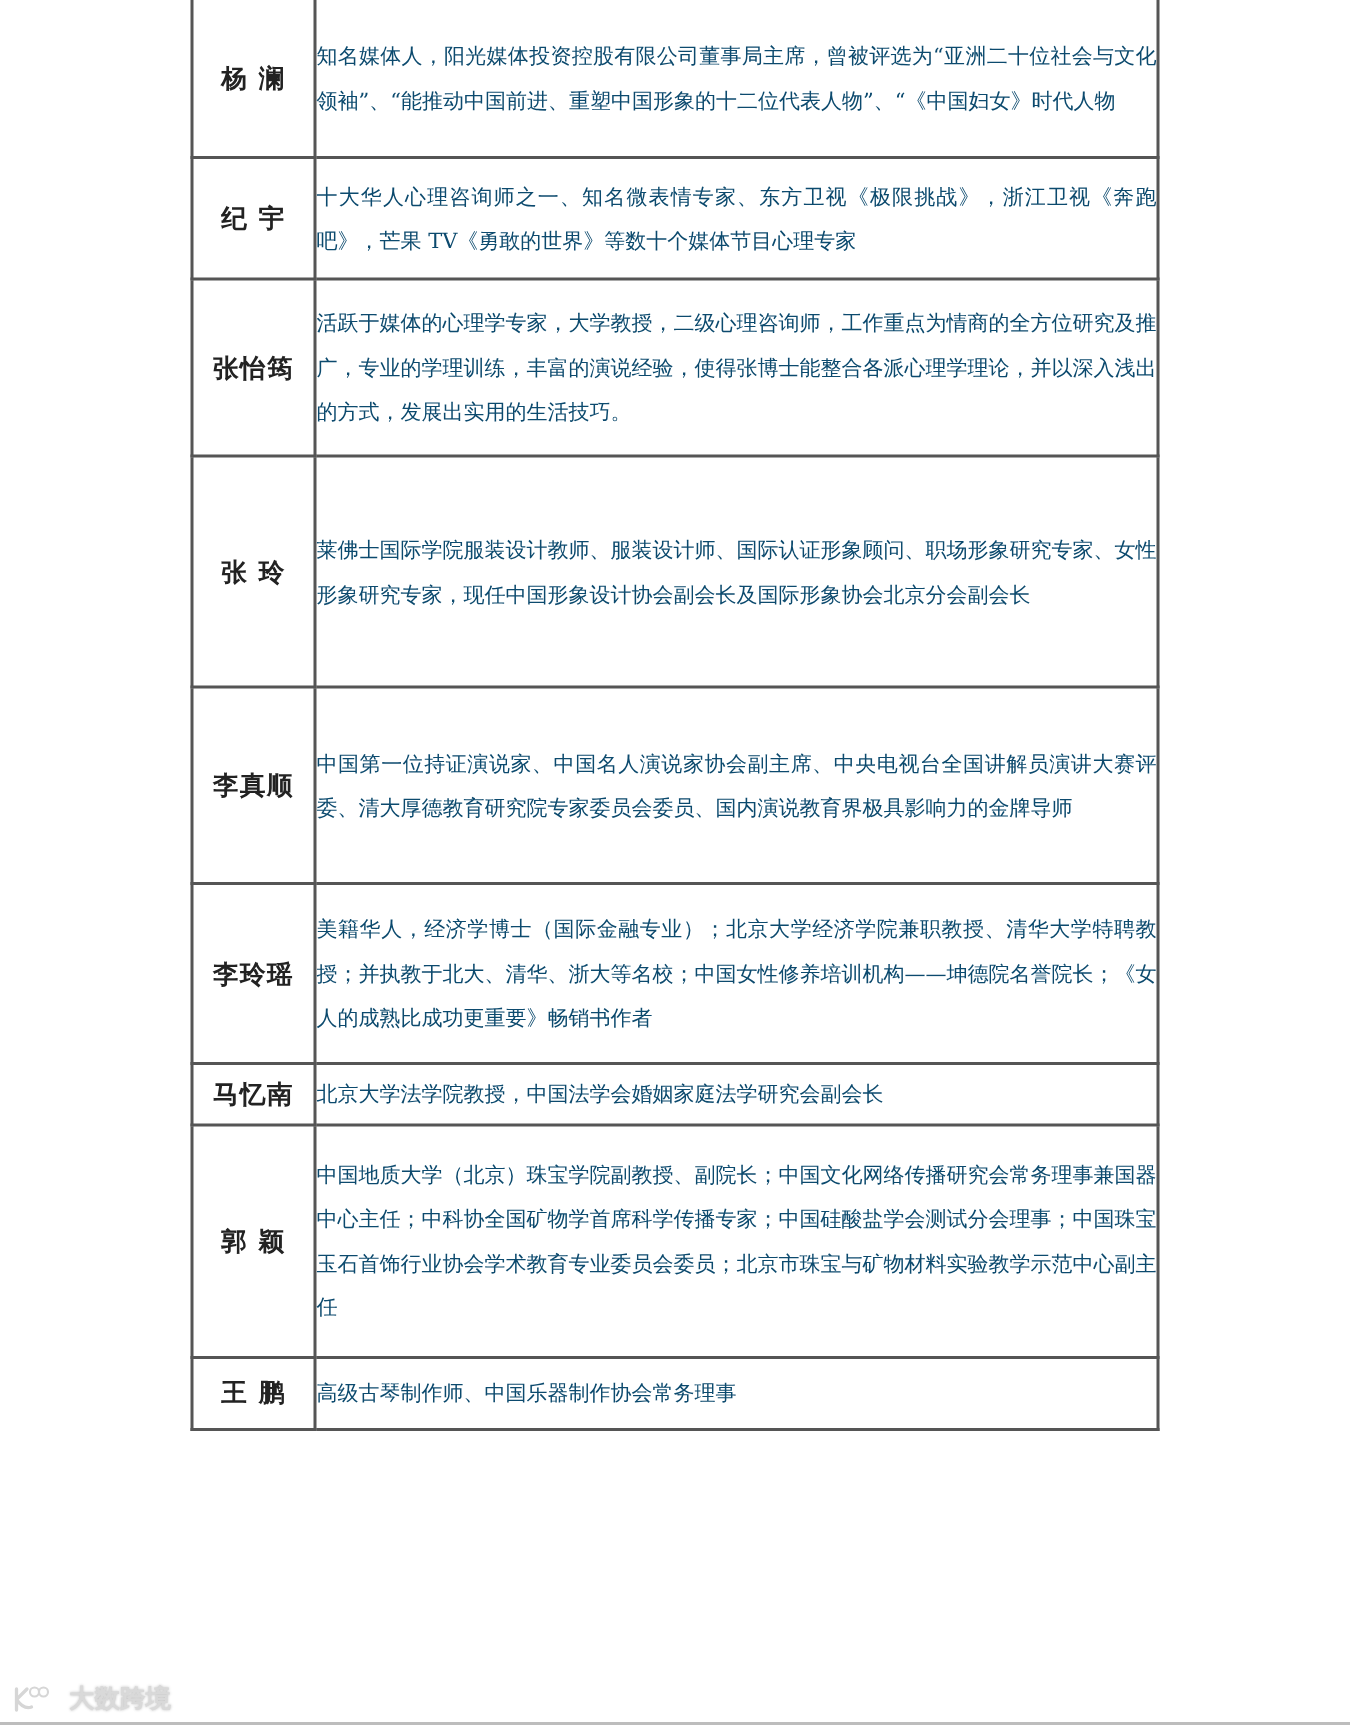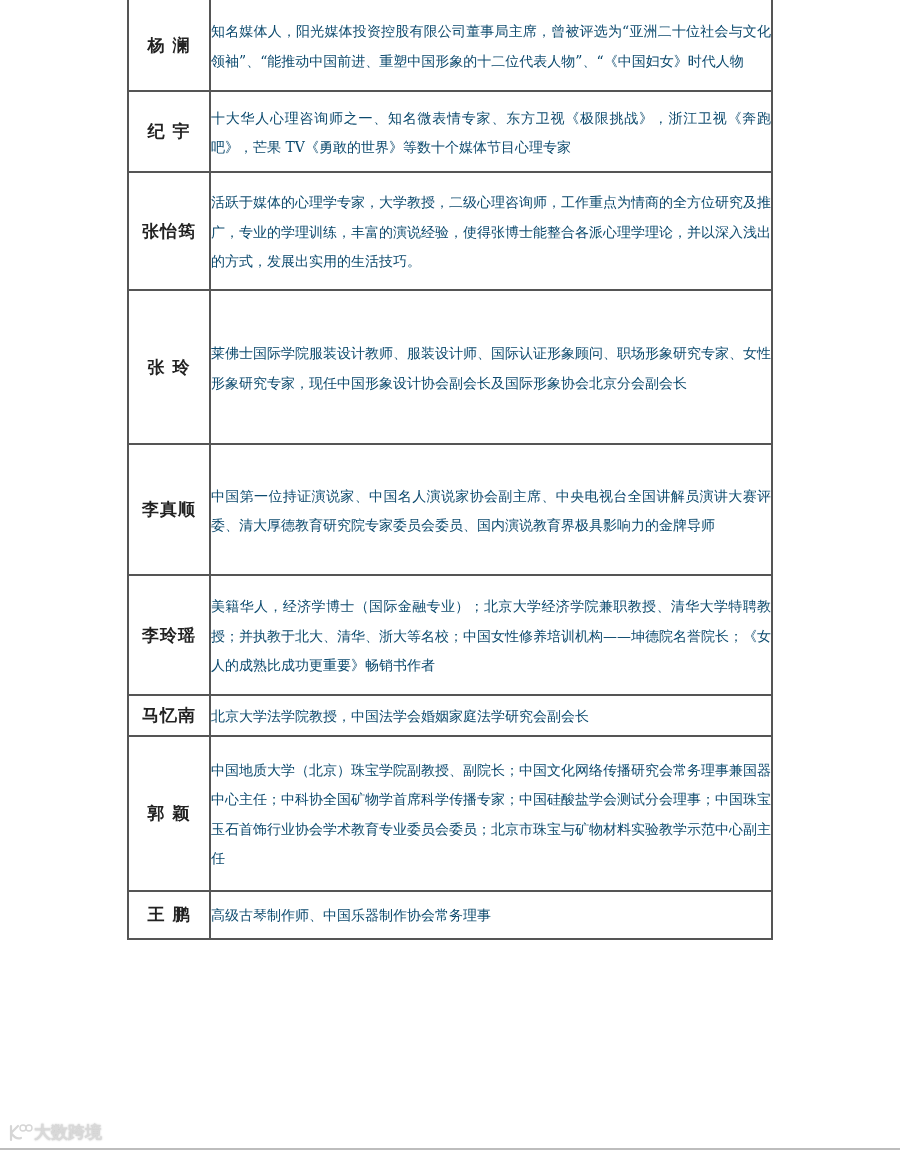--- a/index.html
+++ b/index.html
@@ -56,21 +56,21 @@
       display: block;
       padding-top: 6px;
       padding-bottom: 3px;
     }
     .watermark {
       position: absolute;
       left: 8px;
       top: 1121px;
       display: flex;
       align-items: center;
-      gap: 0;
+      gap: 12px;
       color: #d9d9d9;
       font-family: "DejaVu Sans", "Liberation Sans", sans-serif;
       font-size: 17px;
       font-weight: bold;
       text-shadow: 0 0 2px #bdbdbd;
     }
     .watermark .logo {
       width: 26px;
       height: 20px;
       position: relative;
@@ -83,21 +83,21 @@
       height: 2px;
       background: #bdbdbd;
     }
   </style>
 </head>
 <body>
 
 <div class="page">
   <table class="experts">
     <tbody id="expert-tbody">
-      <tr style="height:92px">
+      <tr style="height:106px">
         <td class="name-cell">杨 澜</td>
         <td class="bio-cell">
             <span class="bio-text">知名媒体人，阳光媒体投资控股有限公司董事局主席，曾被评选为“亚洲二十位社会与文化领袖”、“能推动中国前进、重塑中国形象的十二位代表人物”、“《中国妇女》时代人物</span>
           </td>
       </tr>
       <tr style="height:81px">
         <td class="name-cell">纪 宇</td>
         <td class="bio-cell">
             <span class="bio-text">十大华人心理咨询师之一、知名微表情专家、东方卫视《极限挑战》，浙江卫视《奔跑吧》，芒果 TV《勇敢的世界》等数十个媒体节目心理专家</span>
           </td>

